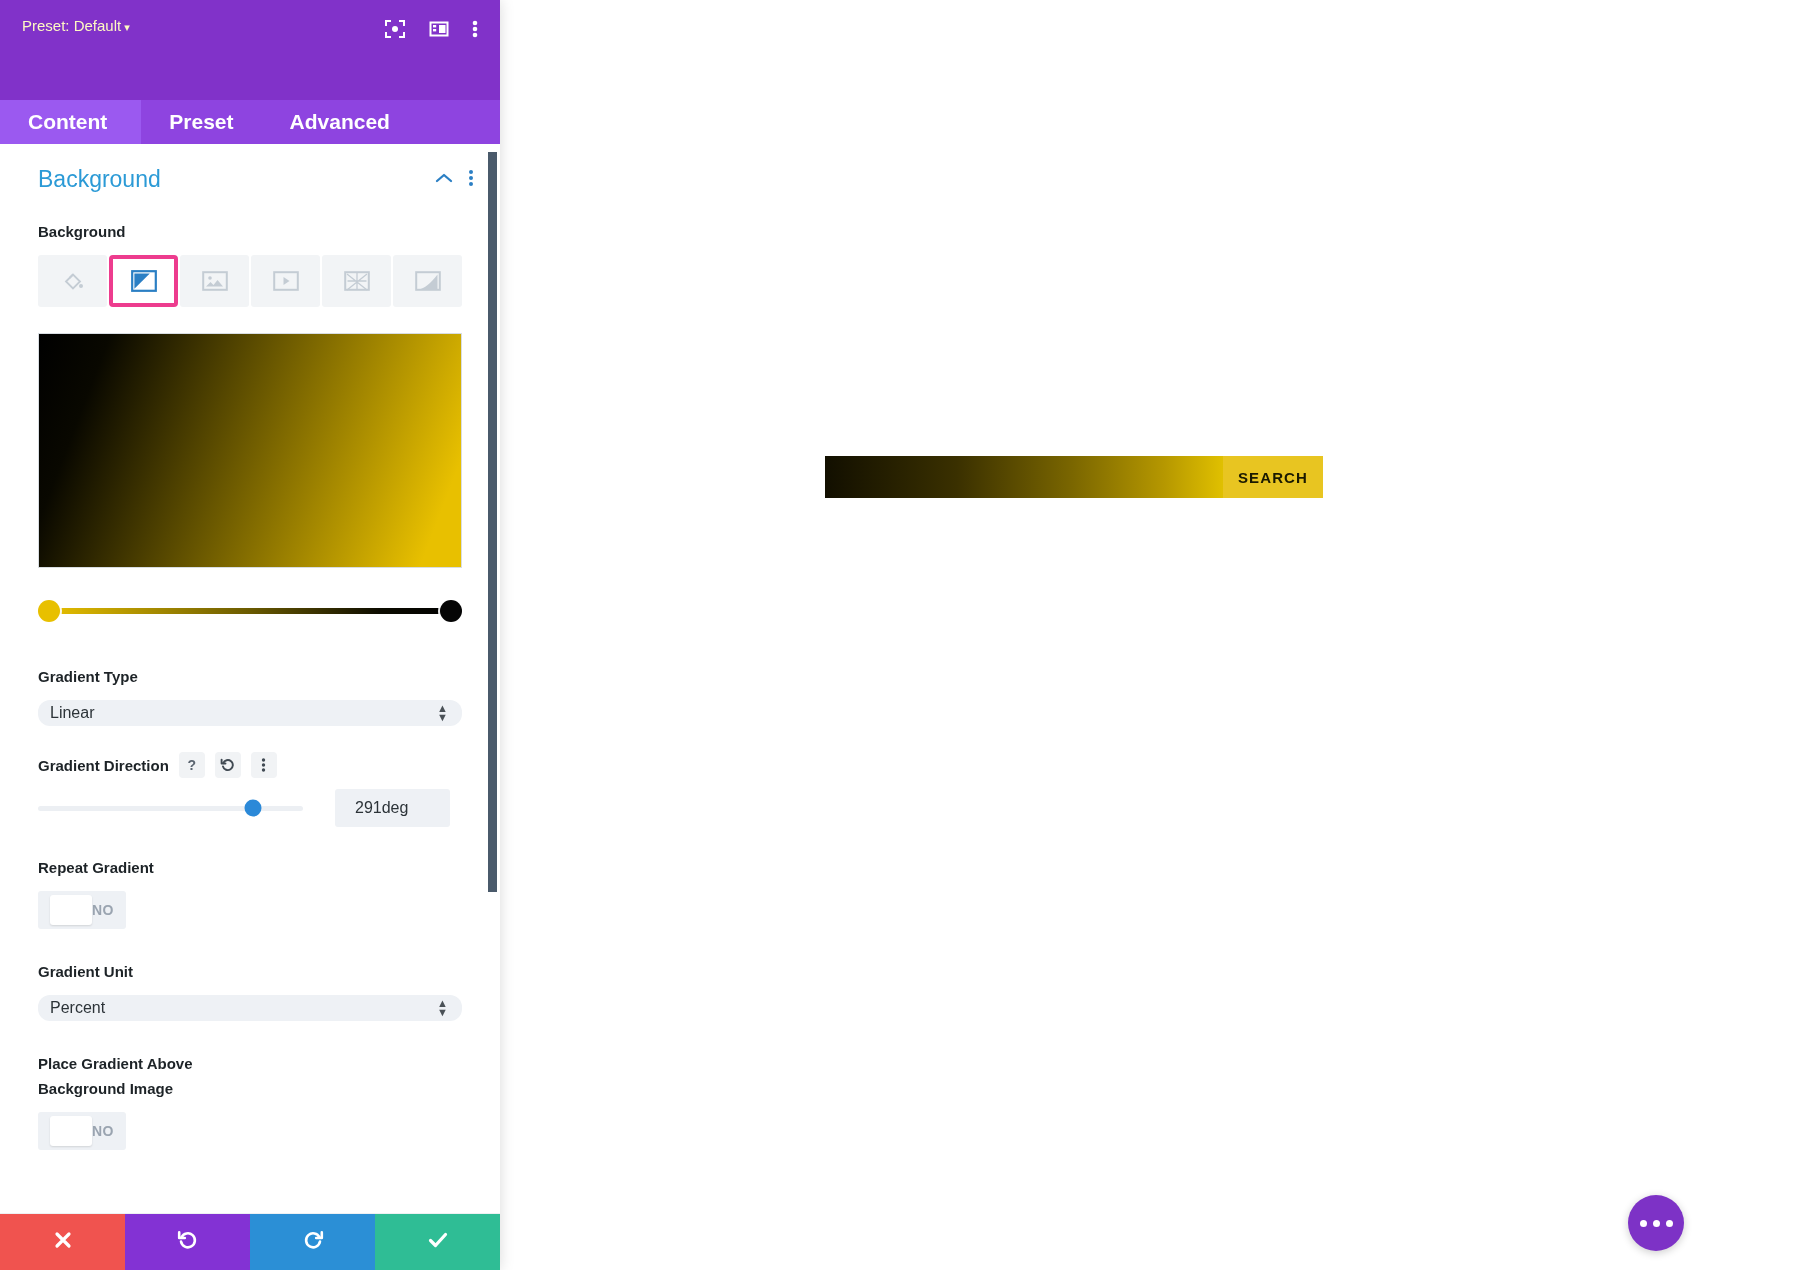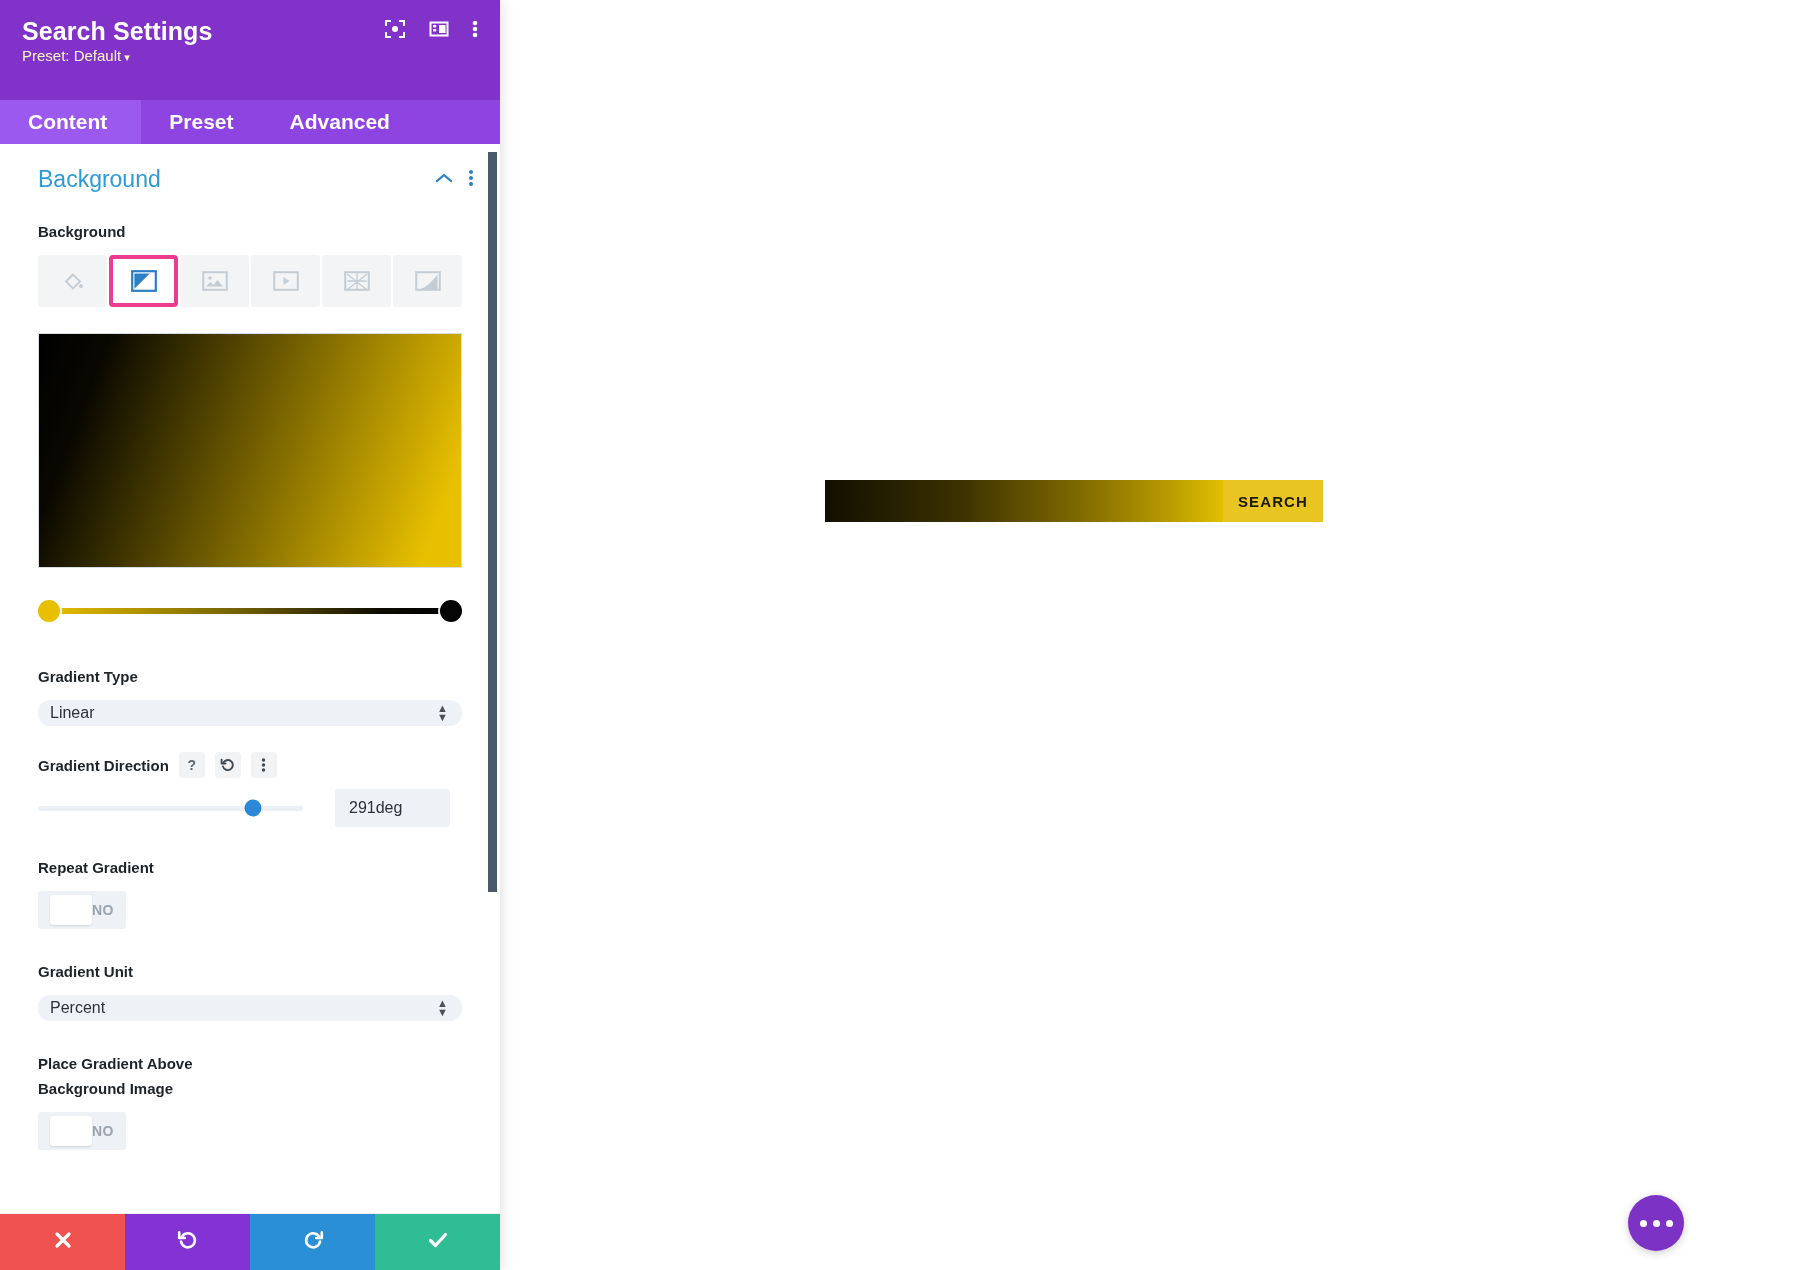--- a/index.html
+++ b/index.html
@@ -180,21 +180,21 @@
     width: 17px; height: 17px; border-radius: 50%;
     background: #2b89d8;
     cursor: pointer;
   }
   .range-value {
     margin-left: 32px;
     width: 115px; height: 38px;
     background: #eef1f5;
     border-radius: 3px;
     display: flex; align-items: center;
-    padding-left: 14px;
+    padding-left: 20px;
     font-size: 16px; color: #2c3338;
   }
 
   
   .toggle {
     width: 88px; height: 38px;
     background: #eef1f5;
     border-radius: 3px;
     display: flex; align-items: center;
     cursor: pointer;
@@ -231,21 +231,21 @@
   }
 
   
   #canvas {
     position: absolute; left: 500px; top: 0;
     width: 1300px; height: 1270px;
     background: #ffffff;
   }
   .search-module {
     position: absolute;
-    left: 325px; top: 480px;
+    left: 325px; top: 456px;
     width: 498px; height: 42px;
     display: flex;
     align-items: stretch;
   }
   .search-field { flex: 1; }
   .search-btn {
     width: 100px;
     display: flex; align-items: center; justify-content: center;
     font-size: 15px; font-weight: bold;
     letter-spacing: 1.1px;
@@ -264,21 +264,20 @@
   }
   .fab .dots { display: flex; gap: 6px; }
   .fab .dots i { width: 7px; height: 7px; border-radius: 50%; background: #fff; display: block; }
 </style>
 </head>
 <body>
 
 <div id="settings-panel">
 
   <div class="panel-header">
-    <div class="panel-title">Search Settings</div>
     <div class="panel-preset">
       <span>Preset: Default</span><span class="caret">▾</span>
     </div>
     <div class="header-icons">
       <span class="hicon">
         <svg width="22" height="22" viewBox="0 0 22 22" fill="none">
           <path d="M2 7V3h4M20 7V3h-4M2 15v4h4M20 15v4h-4" stroke="#fff" stroke-width="2" stroke-linecap="square"></path>
           <circle cx="11" cy="11" r="3" fill="#fff"></circle>
         </svg>
       </span>

